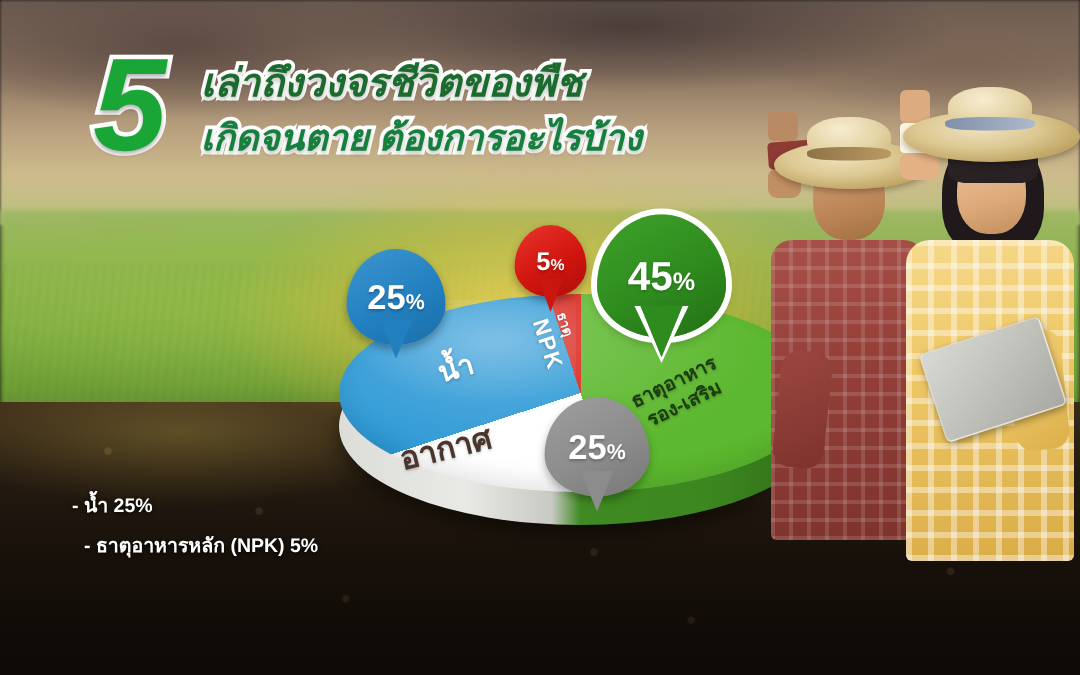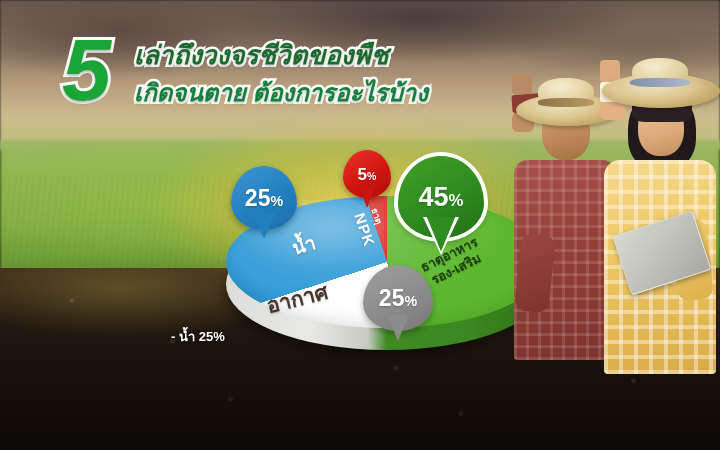--- a/index.html
+++ b/index.html
@@ -139,21 +139,21 @@
   .marker .val .pct{ font-size:.62em; }
 
   #marker-water  { left:231px; top:166px; width:66px; height:64px; --c:#2380c0; --tw:11px; --th:26px; }
   #marker-water .pin{ background:linear-gradient(150deg,#3d95cf 0%, #2380c0 55%, #1a6ea8 100%); }
   #marker-water .val{ font-size:23px; }
 
   #marker-npk    { left:343px; top:150px; width:48px; height:48px; --c:#c9160f; --tw:8px; --th:22px; }
   #marker-npk .pin{ background:linear-gradient(150deg,#e8352c 0%, #d1150f 55%, #ae0e0a 100%); }
   #marker-npk .val{ font-size:17px; }
 
-  #marker-nutri  { left:398px; top:156px; width:86px; height:82px; --c:#2e8b1e; --tw:14px; --th:34px; }
+  #marker-nutri  { left:398px; top:143px; width:86px; height:82px; --c:#2e8b1e; --tw:14px; --th:34px; }
   #marker-nutri .pin{
     background:linear-gradient(150deg,#3ea22a 0%, #2e8b1e 55%, #236f16 100%);
     box-shadow:0 0 0 4px #ffffff, 0 4px 8px rgba(0,0,0,.30);
   }
   #marker-nutri .pin::after{ filter:drop-shadow(0 0 0 #fff); }
   #marker-nutri .val{ font-size:27px; }
   #marker-nutri .pin-outline{
     position:absolute; left:50%; top:74%; transform:translateX(-50%);
     width:0; height:0; z-index:0;
     border-left:18px solid transparent; border-right:18px solid transparent;
@@ -237,21 +237,20 @@
   #person-woman .w-hand{ left:16px; top:196px; width:26px; height:18px; background:#e3b184; border-radius:6px; }
 
   #tablet-device{ left:108px; top:170px; width:84px; height:62px; transform:rotate(-18deg); }
 
   
   .legend{ position:absolute; left:48px; top:330px; width:300px; }
   .legend-item{
     color:#ffffff; font-size:13px; font-weight:bold; line-height:1;
     margin-bottom:14px; white-space:nowrap;
     text-shadow:0 1px 3px rgba(0,0,0,.85);
-    text-align:center;
   }
   #legend-item-3{ margin-left:8px; }
   #legend-item-4{ font-size:12.5px; }
 </style>
 </head>
 <body>
 
 <div id="stage">
 
   <div class="bg-sky"></div>
@@ -339,15 +338,16 @@
       <div class="hat-band  w-band"></div>
       <div class="arm    w-armR"></div>
       <div class="w-hand"></div>
     </div>
 
     <div class="tablet" id="tablet-device"></div>
   </div>
 
   <div class="legend">
     <div class="legend-item" id="legend-item-1">- น้ำ 25%</div>
+    <div class="legend-item" id="legend-item-3">- ธาตุอาหารหลัก (NPK) 5%</div>
   </div>
 
 </div>
 
 </body></html>

